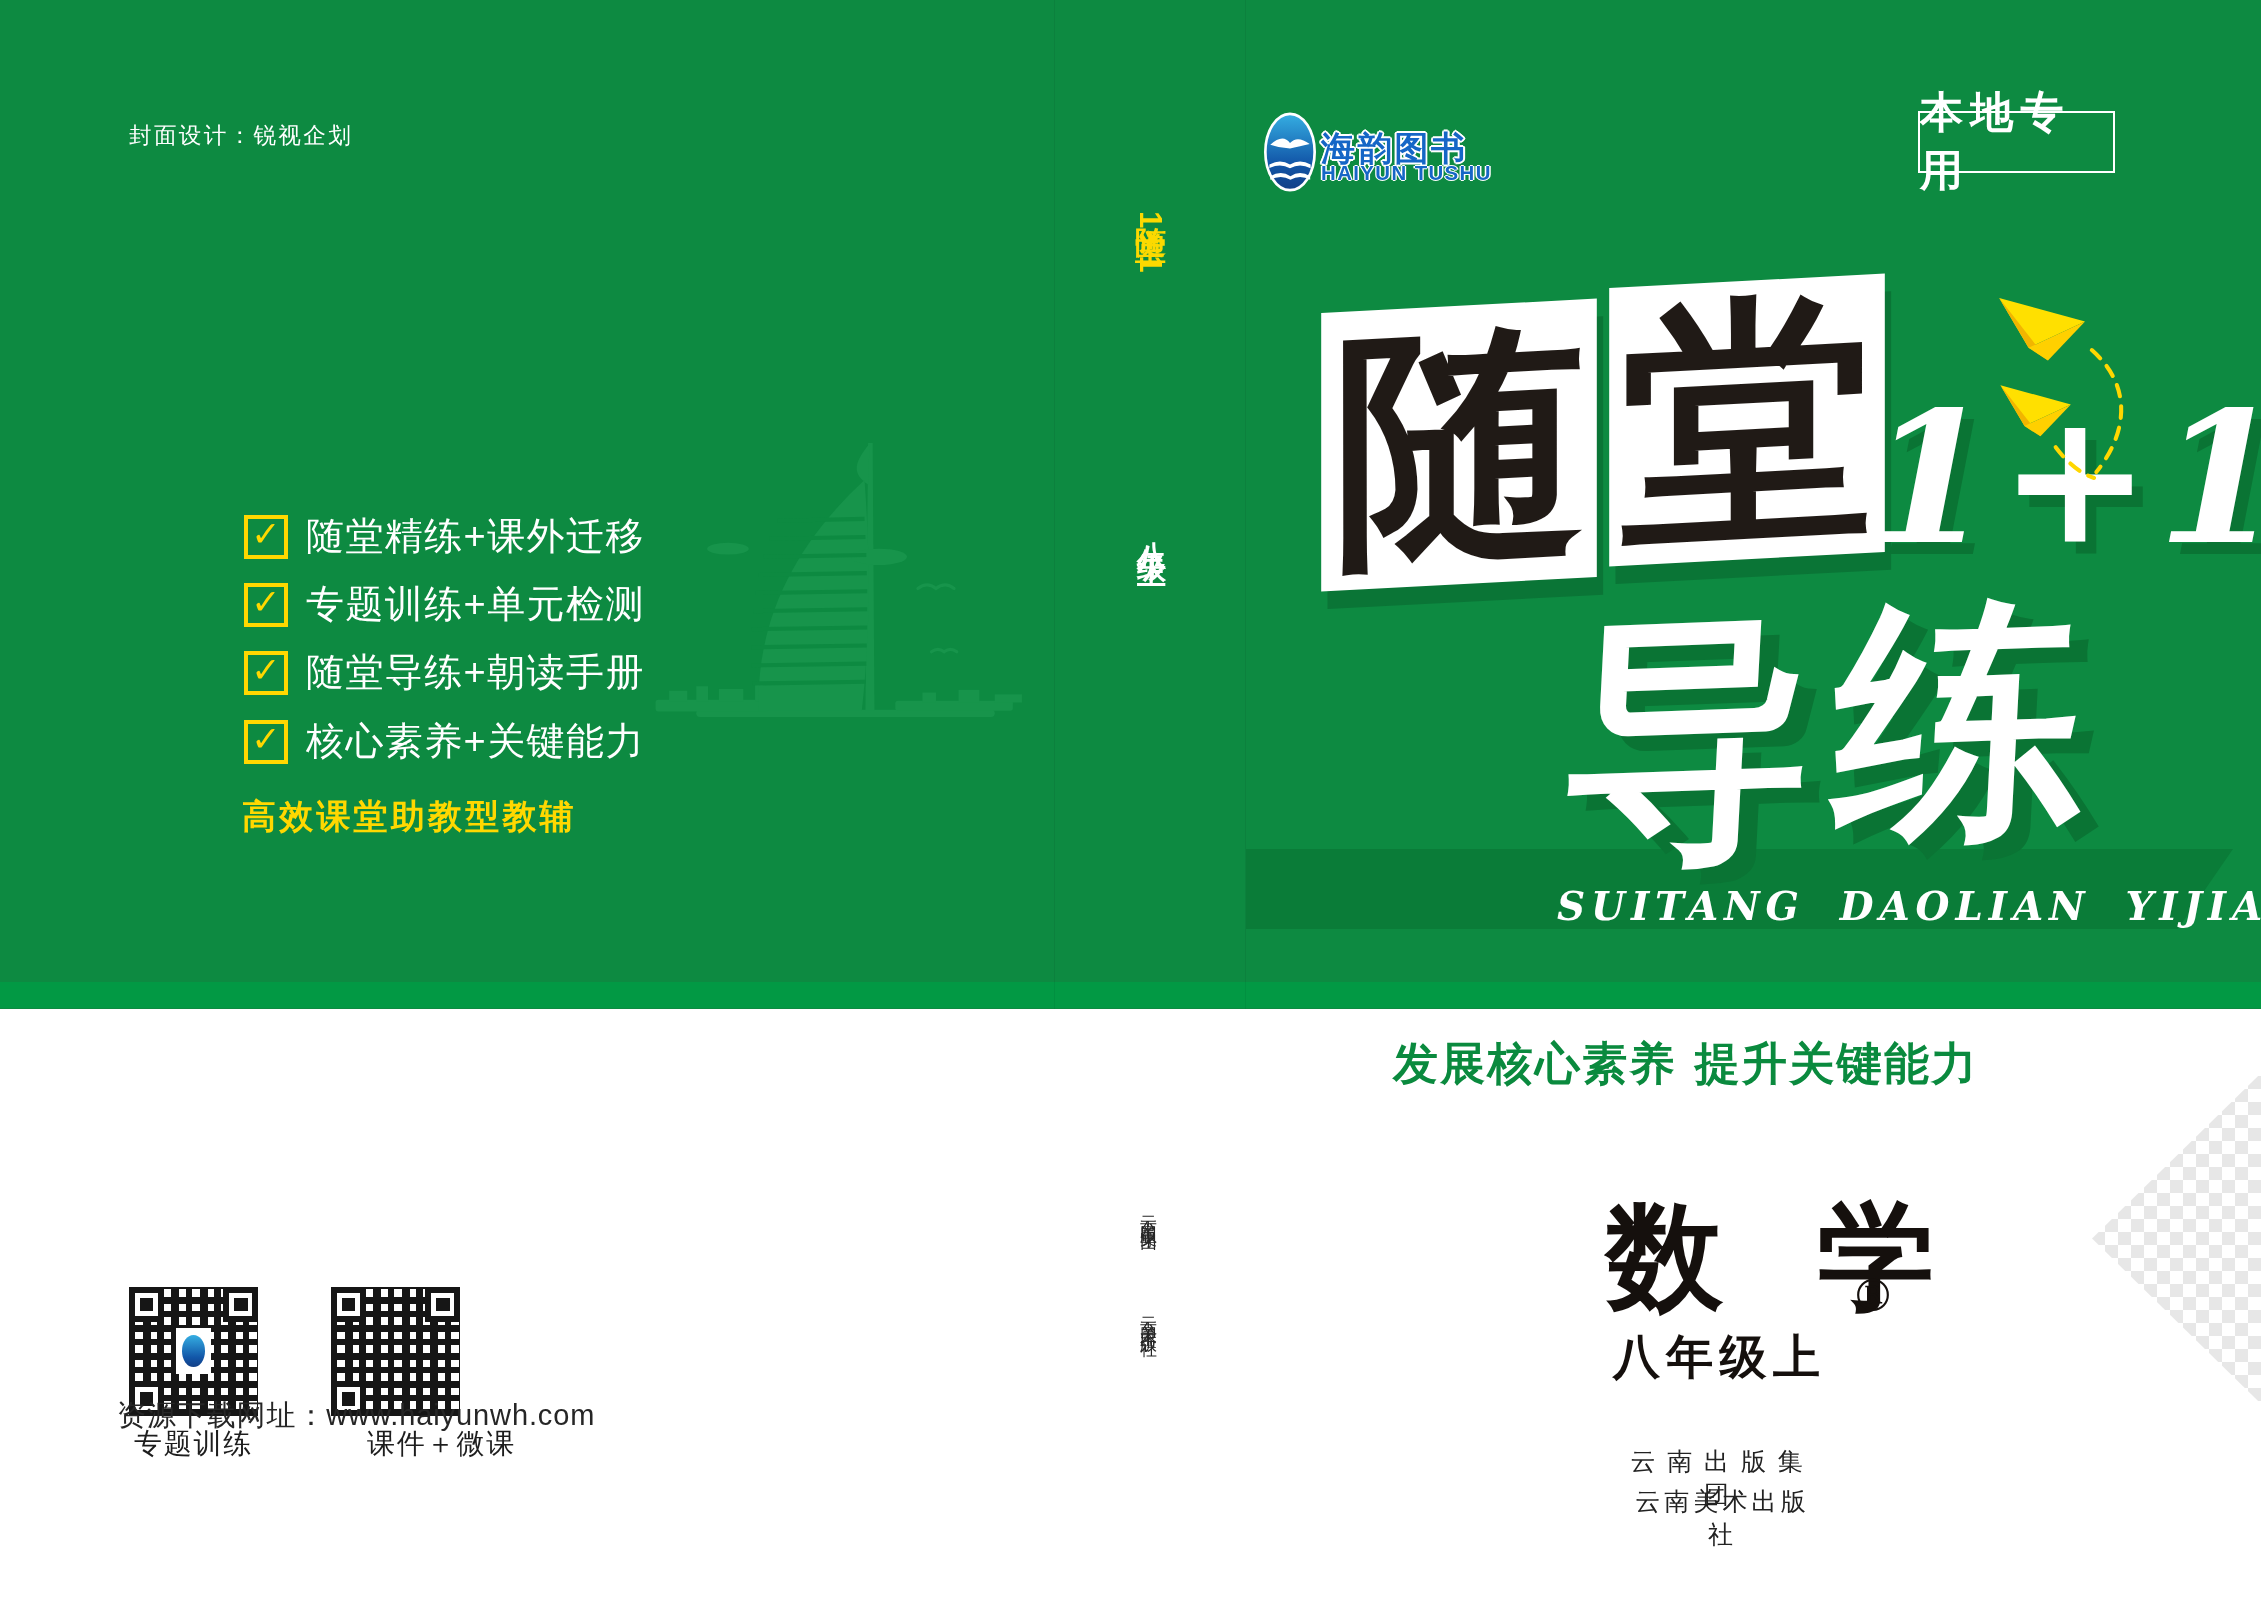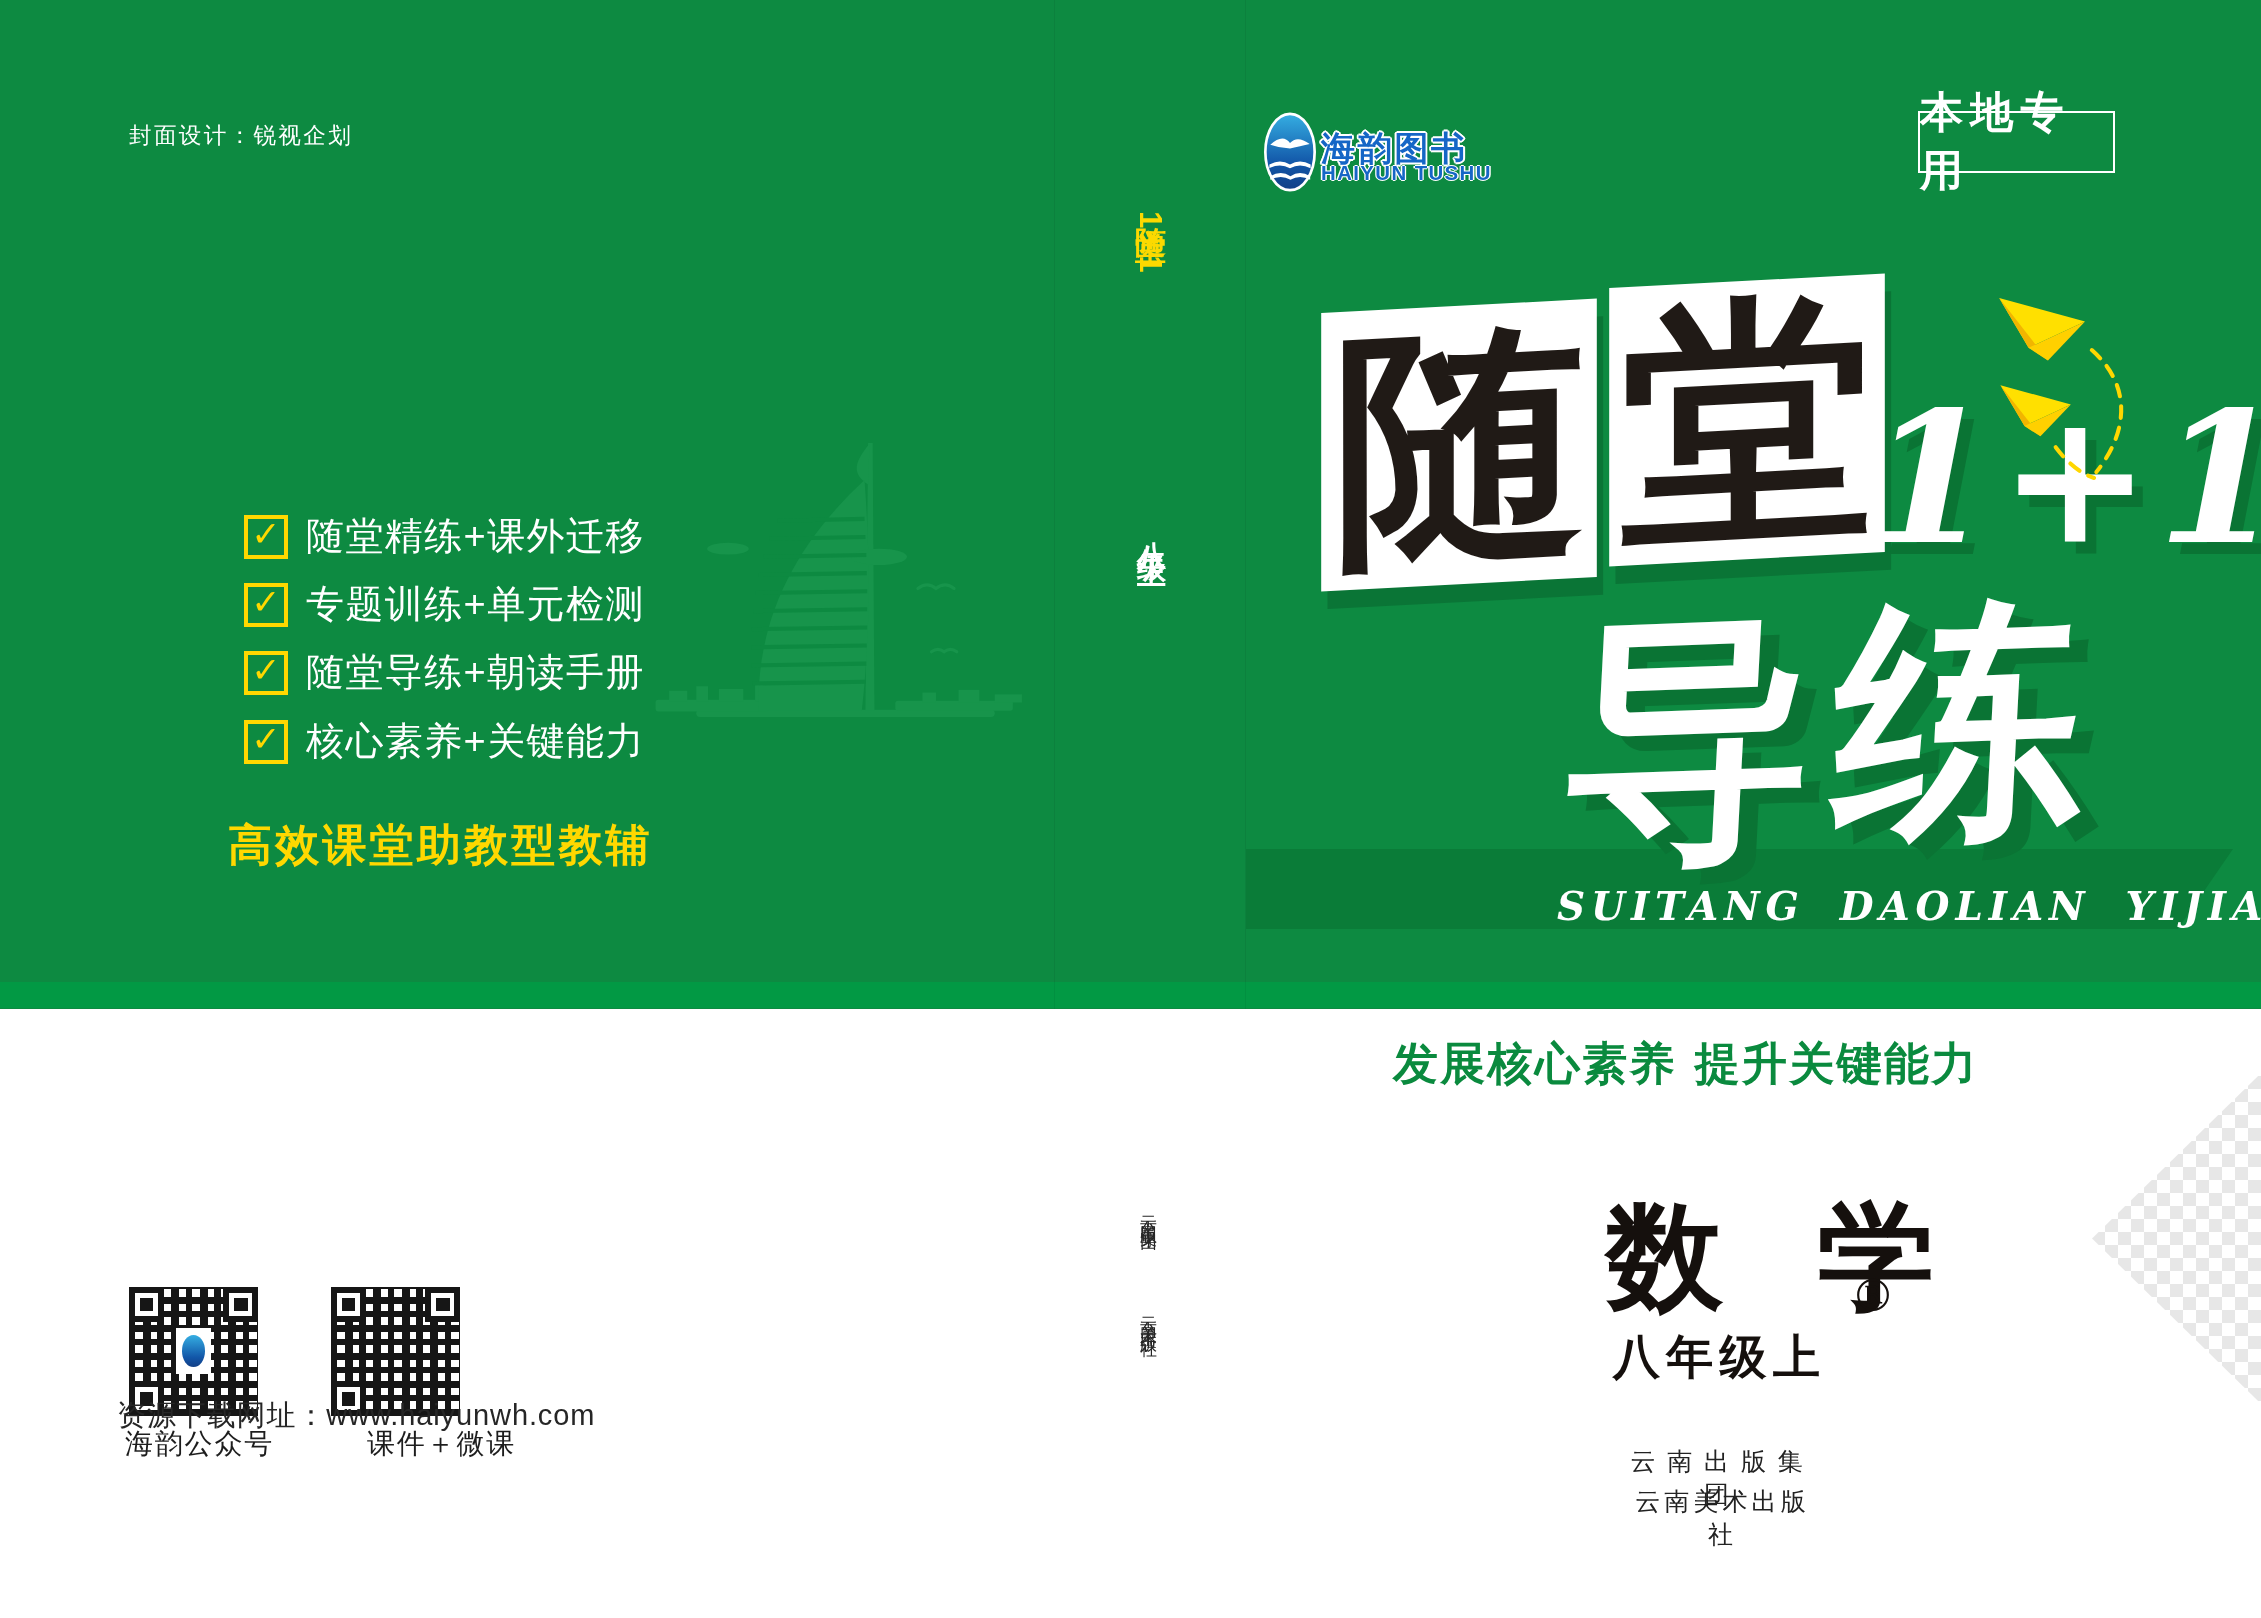--- a/index.html
+++ b/index.html
@@ -19,22 +19,22 @@
     clip-path:polygon(0 0,98.5% 0,93% 100%,0 100%);}
   .fold{top:0;width:1.4px;height:1009px;background:rgba(0,0,0,0.06);}
 
   
   .design-credit{left:129px;top:120px;font-size:22.6px;color:#ffffff;letter-spacing:2.3px;}
   .check-item{left:244px;height:43px;display:flex;align-items:center;gap:18px;}
   .checkbox{width:36px;height:36px;border:4.5px solid #ffd800;display:flex;
     align-items:center;justify-content:center;flex:0 0 auto;}
   .checkbox .mark{color:#ffd800;font-size:35px;font-weight:bold;line-height:1;transform:translateY(-2.7px);}
   .check-label{color:#ffffff;font-size:38px;letter-spacing:1.4px;white-space:nowrap;}
-  .slogan-yellow{left:228px;top:794px;font-size:44px;font-weight:bold;color:#ffd800;
-    font-family:"DejaVu Serif","Liberation Serif",serif;letter-spacing:3.2px;white-space:nowrap;margin-top:22px;}
+  .slogan-yellow{left:242px;top:794px;font-size:34px;font-weight:bold;color:#ffd800;
+    font-family:"DejaVu Serif","Liberation Serif",serif;letter-spacing:3.2px;white-space:nowrap;}
 
   .silhouette{left:642px;top:430px;}
 
   .qr{width:137px;height:137px;background:#ffffff;}
   .qr-pattern{position:absolute;left:3.6px;top:3.6px;right:3.6px;bottom:3.6px;
     background-image:
       repeating-linear-gradient(0deg,#161616 0 6.8px,transparent 6.8px 15.4px,#161616 15.4px 21px,transparent 21px 28px),
       repeating-linear-gradient(90deg,#161616 0 6.3px,transparent 6.3px 14px,#161616 14px 22px,transparent 22px 28.5px);
   }
   .finder{position:absolute;width:23.5px;height:23.5px;border:6.8px solid #161616;background:#ffffff;}
@@ -199,21 +199,21 @@
   <div class="finder" style="left:3.6px;top:3.6px;">
       <div class="core"></div>
     </div>
   <div class="finder" style="right:3.6px;top:3.6px;">
       <div class="core"></div>
     </div>
   <div class="finder" style="left:3.6px;bottom:3.6px;">
       <div class="core"></div>
     </div>
 </div>
-<div class="abs qr-label" style="left:125px;width:137px;">海韵公众号</div>
+<div class="abs qr-label" style="left:125px;width:137px;">专题训练</div>
 <div class="abs qr-label" style="left:327px;width:137px;margin-left:40px;">课件＋微课</div>
 <div class="abs url-line">资源下载网址：www.haiyunwh.com</div>
 
 <div class="abs v-text spine-title">随堂1+1</div>
 <div class="abs v-text spine-grade">八年级上</div>
 <div class="abs v-text spine-pub" style="top:1203px;">云南出版集团</div>
 <div class="abs v-text spine-pub" style="top:1304px;">云南美术出版社</div>
 
 <svg class="abs brand-logo" width="52" height="80" viewBox="0 0 116 176">
   <defs>

